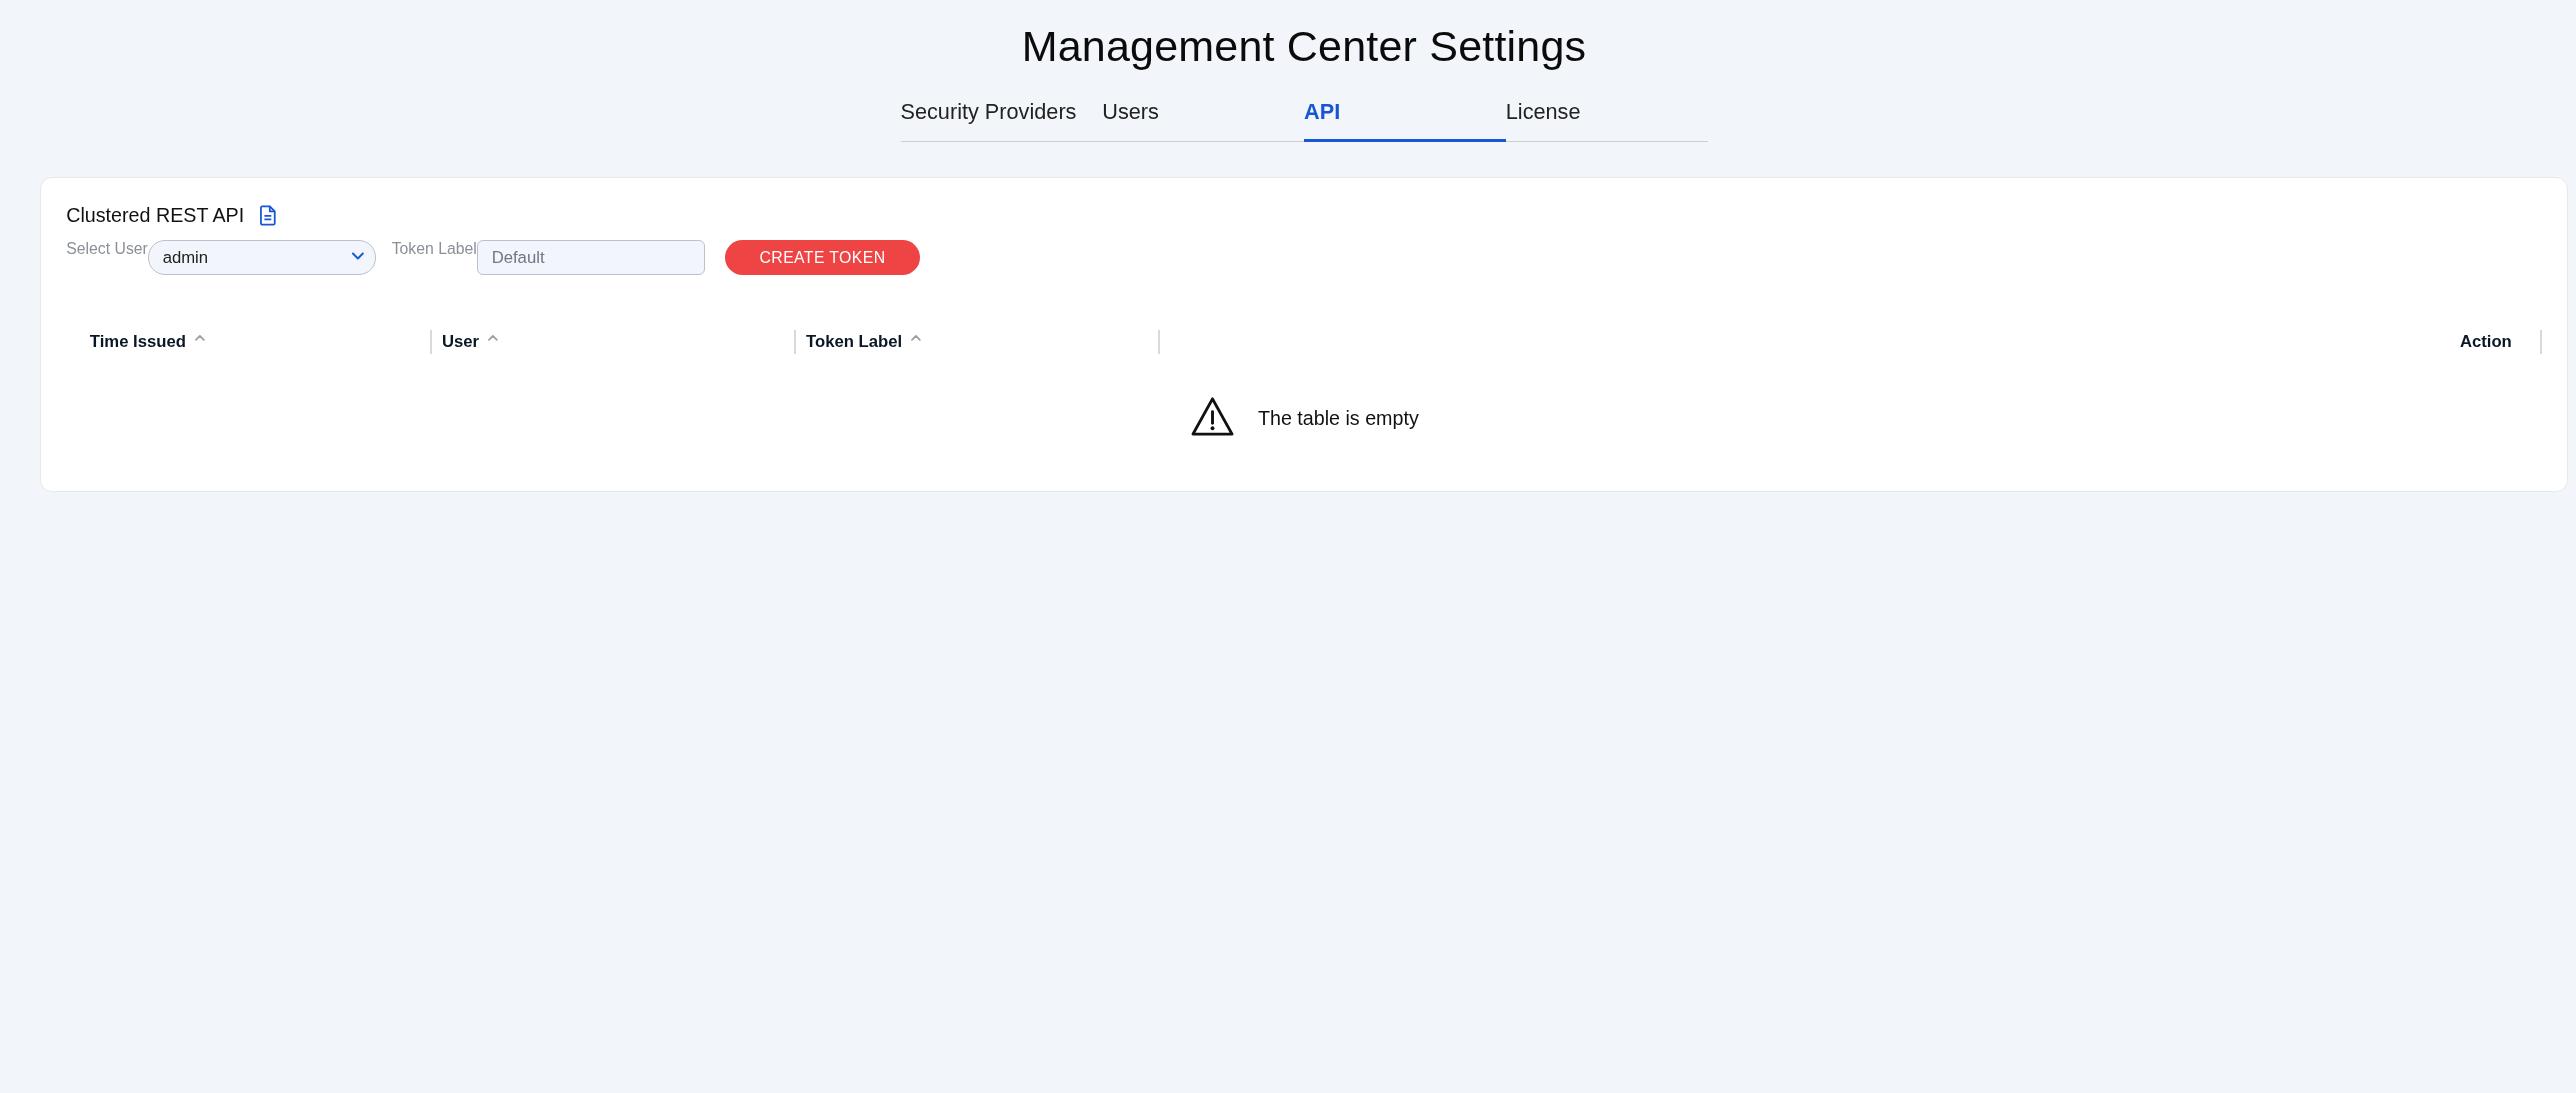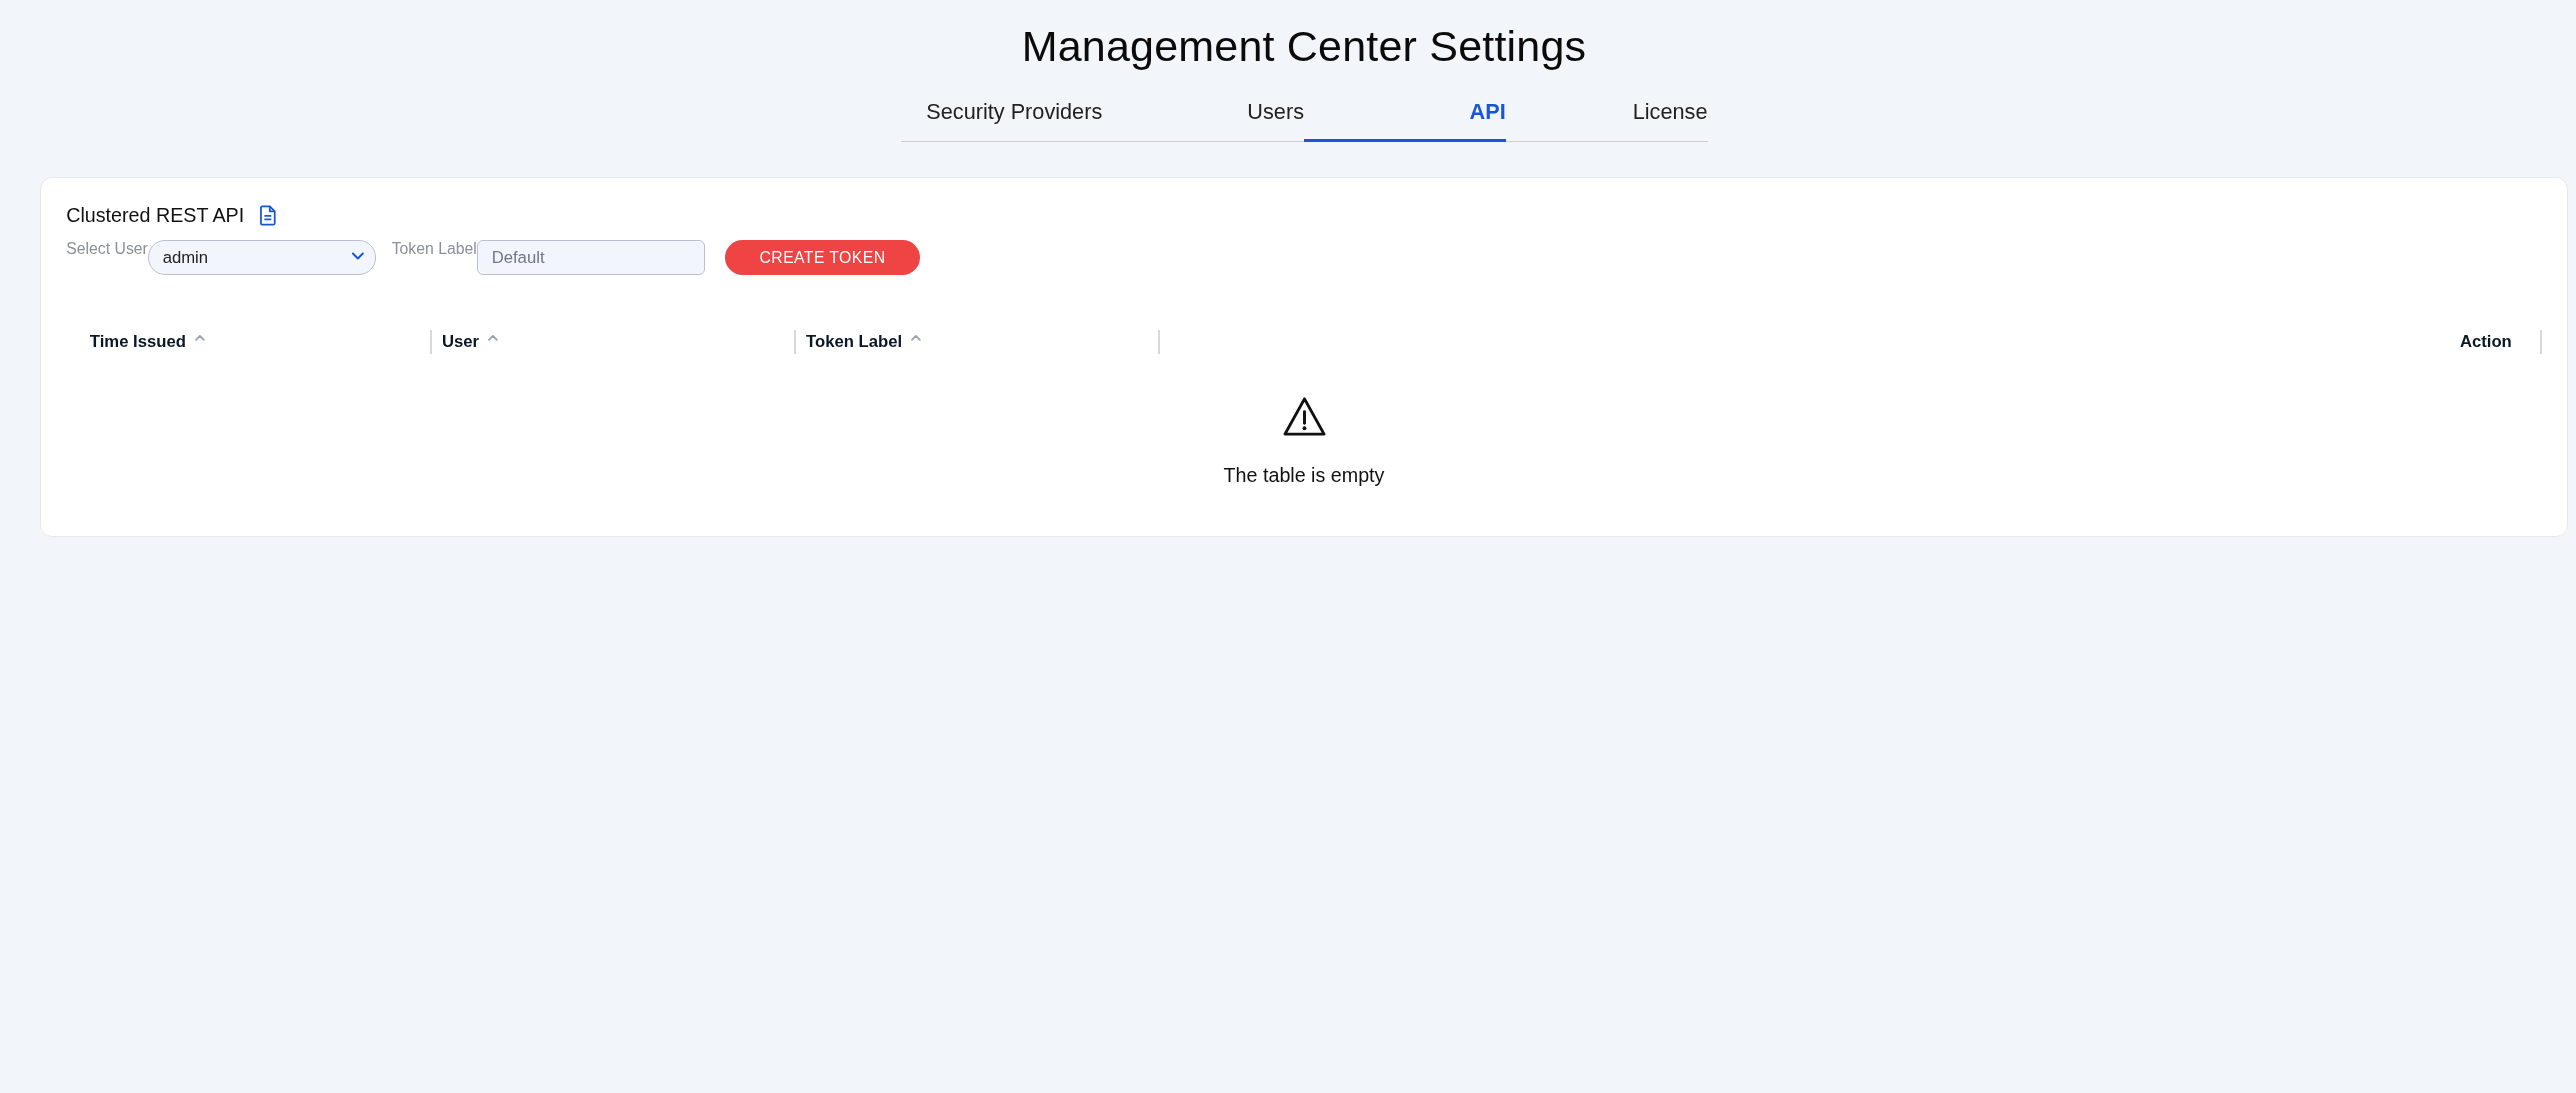--- a/index.html
+++ b/index.html
@@ -28,21 +28,21 @@
   .tabs {
     display: flex;
     justify-content: center;
     gap: 0;
     border-bottom: 1px solid #cfcfcf;
     width: 807px;
     margin: 0 auto 35px auto;
   }
   .tab {
     flex: 1 1 0;
-    text-align: right;
+    text-align: left;
     padding: 0 0 13.8px 0;
     font-size: 21.7px;
     font-weight: 400;
     color: #222;
     cursor: pointer;
     border-bottom: 3px solid transparent;
     position: relative;
     top: 1px;
   }
   .tab.active {
@@ -153,21 +153,21 @@
     position: absolute;
     left: 0;
     top: 3.9px;
     bottom: 3.9px;
     width: 2px;
     background: #d6d9dd;
   }
   .sort-caret svg { display:block; }
   .empty-state {
     display: flex;
-    flex-direction: column;
+    flex-direction: row;
     align-items: center;
     justify-content: center;
     padding: 37px 0 9.8px 0;
     gap: 21.7px;
   }
   .empty-text {
     font-size: 19.7px;
     color: #111;
   }
 </style>

